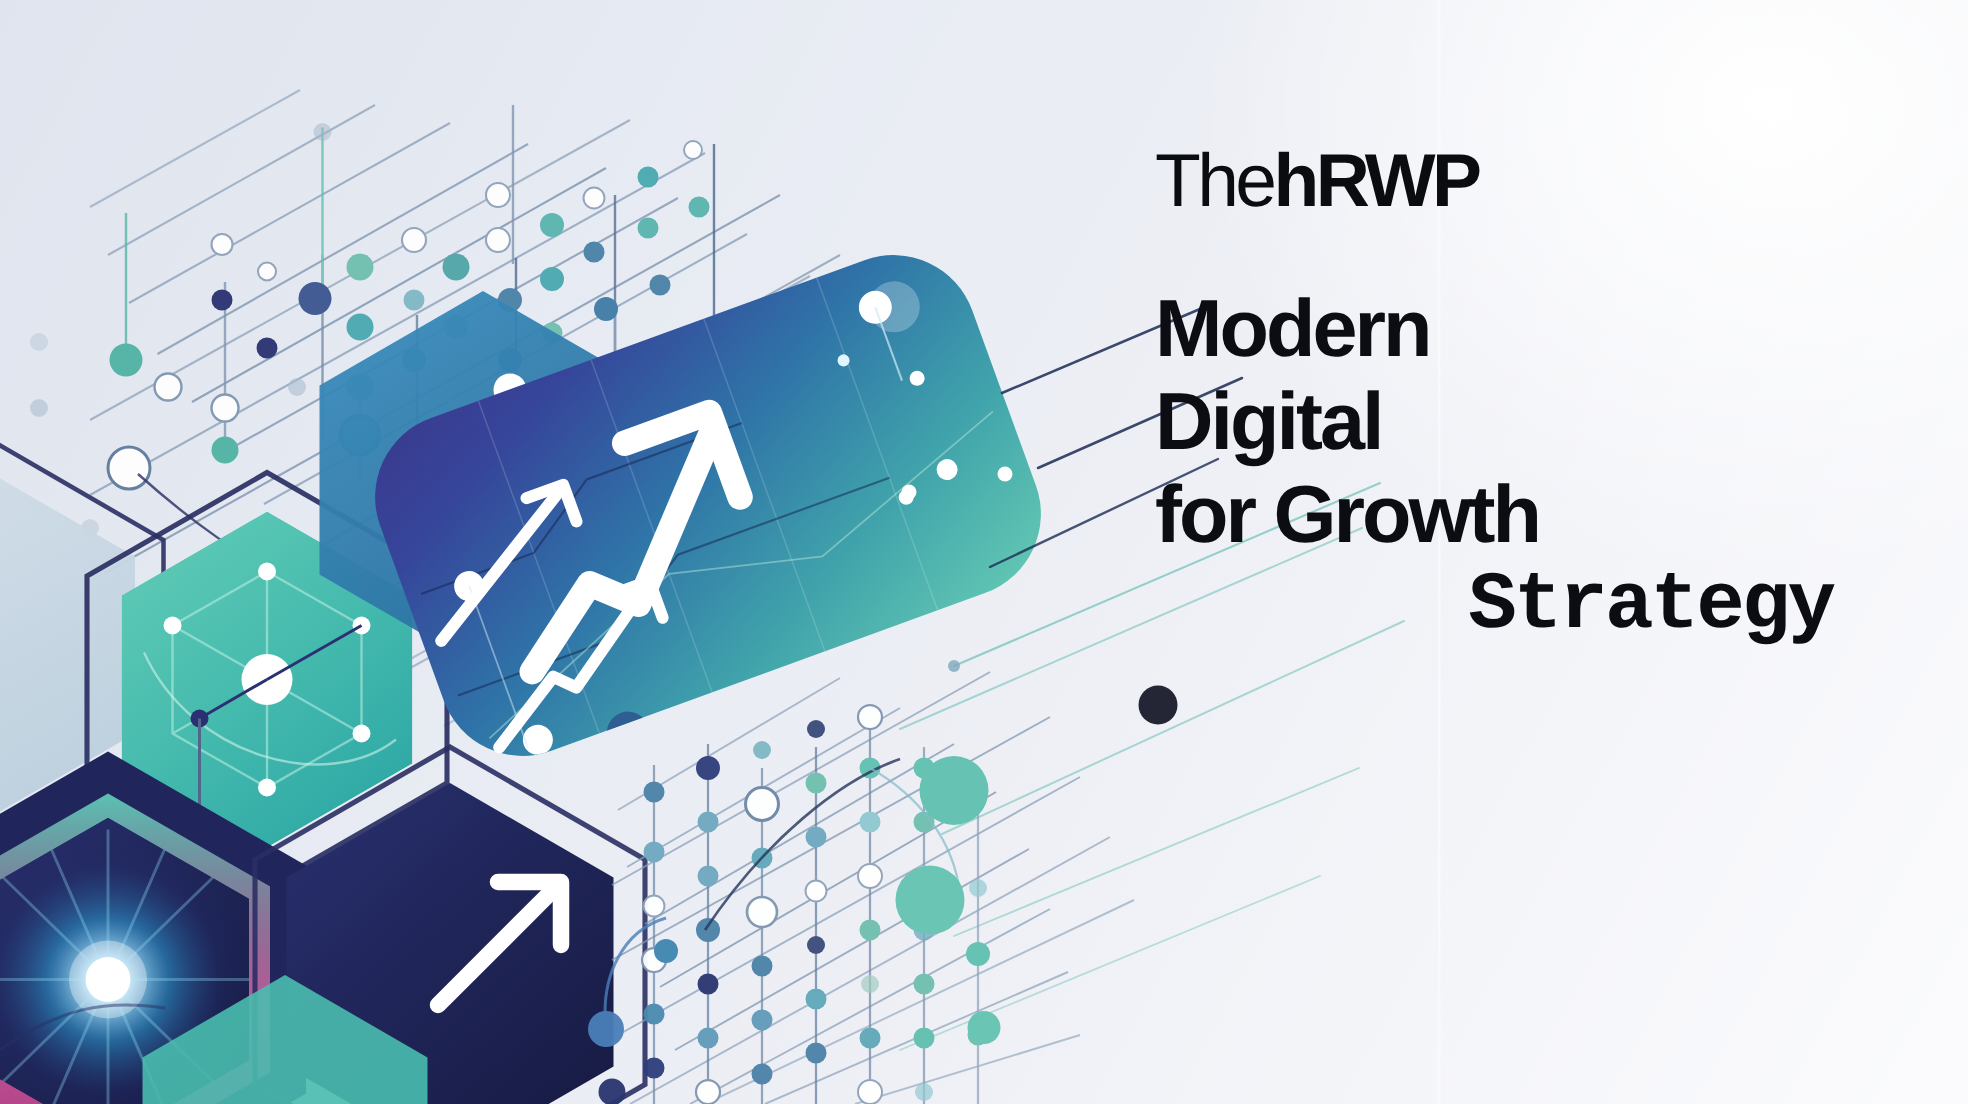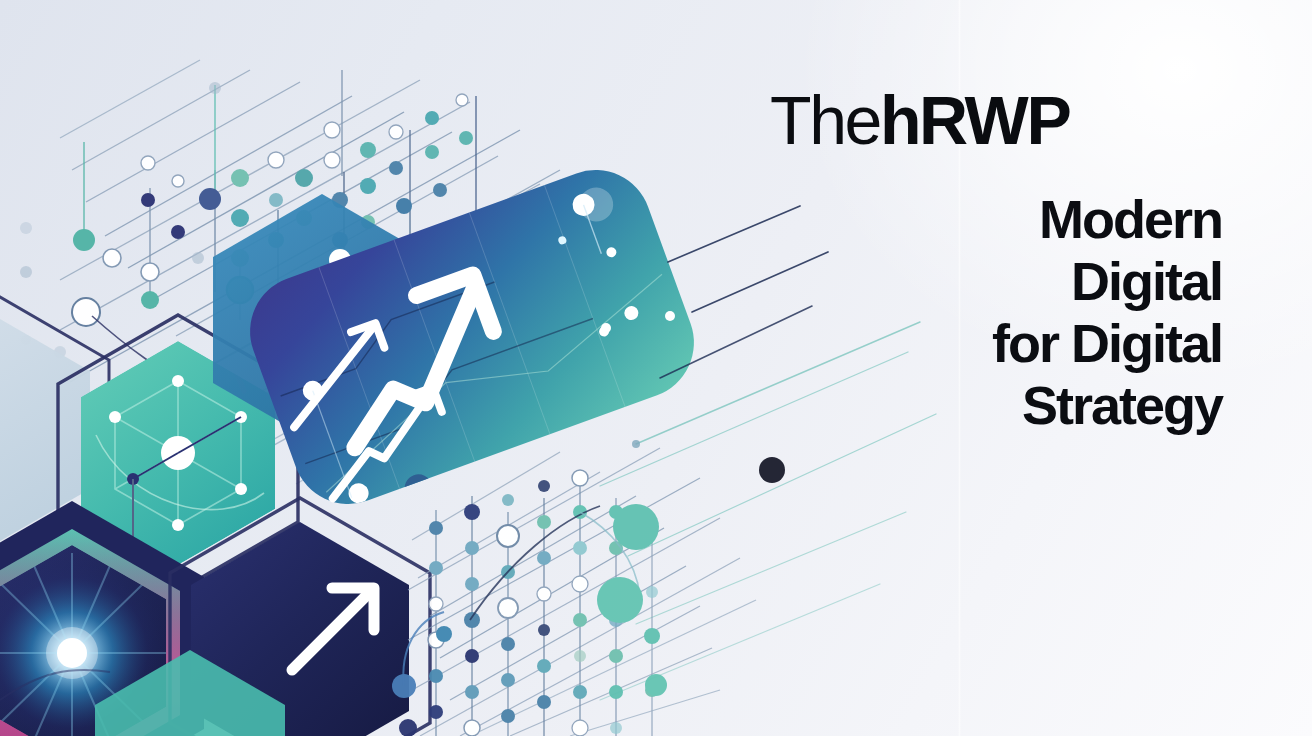--- a/index.html
+++ b/index.html
@@ -26,41 +26,41 @@
   #art { position:absolute; left:0; top:0; width:1312px; height:736px; }
 
   
   #textblock {
     position:absolute;
     left:770px; top:86px;
     width:452px;
     z-index:40;
   }
   #brand-title {
-    font-size:68px;
+    font-size:50px;
     line-height:68px;
     letter-spacing:-2.4px;
     color:#0a0c10;
     font-weight:700;
     white-space:nowrap;
   }
   #brand-title .t-light { font-weight:500; }
   #brand-title .t-bold  { font-weight:800; }
 
   #subtitle {
     margin-top:34px;
     font-size:54px;
     line-height:62px;
     letter-spacing:-2.0px;
     font-weight:700;
     color:#0b0d12;
     text-align:left;
   }
-  #subtitle .sline { display:block; white-space:nowrap;text-align:right; }
-  #subtitle .sline.indent { text-align:right; }
+  #subtitle .sline { display:block; white-space:nowrap; }
+  #subtitle .sline.indent { text-align:right;font-family:Liberation Mono, monospace; }
 </style>
 </head>
 <body>
 
 <div id="banner">
 
   <svg id="art" viewBox="0 0 1312 736" xmlns="http://www.w3.org/2000/svg">
     <defs>
       <linearGradient id="gCard" x1="0" y1="0" x2="1" y2="1">
         <stop offset="0%" stop-color="#3b3a8e"></stop>
@@ -466,18 +466,18 @@
   <div id="seam"></div>
 
   <div id="textblock">
     <div id="brand-title">
       <span class="t-light">The</span><span class="t-bold">hRWP</span>
     </div>
 
     <div id="subtitle">
       <span class="sline">Modern</span>
       <span class="sline">Digital</span>
-      <span class="sline">for Digital</span>
+      <span class="sline">for Growth</span>
       <span class="sline indent">Strategy</span>
     </div>
   </div>
 
 </div>
 
 </body></html>

